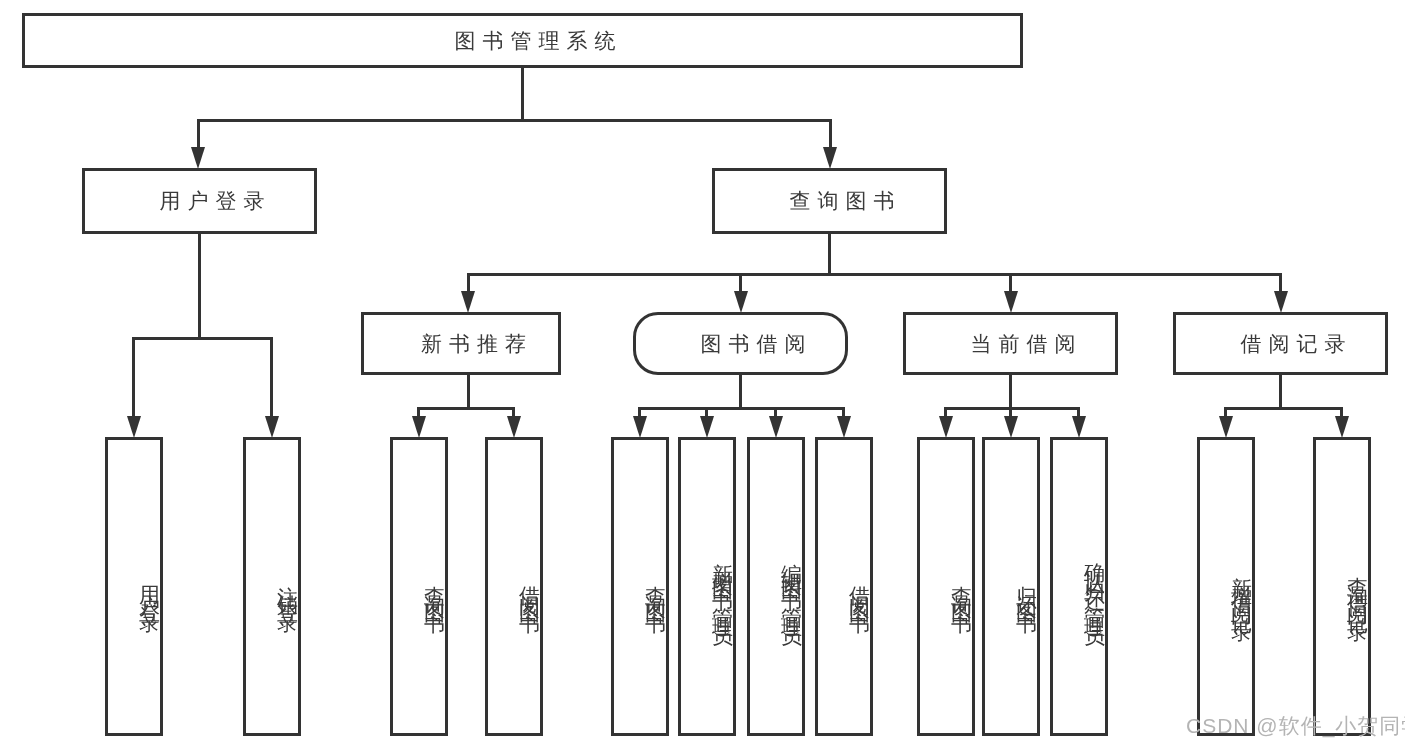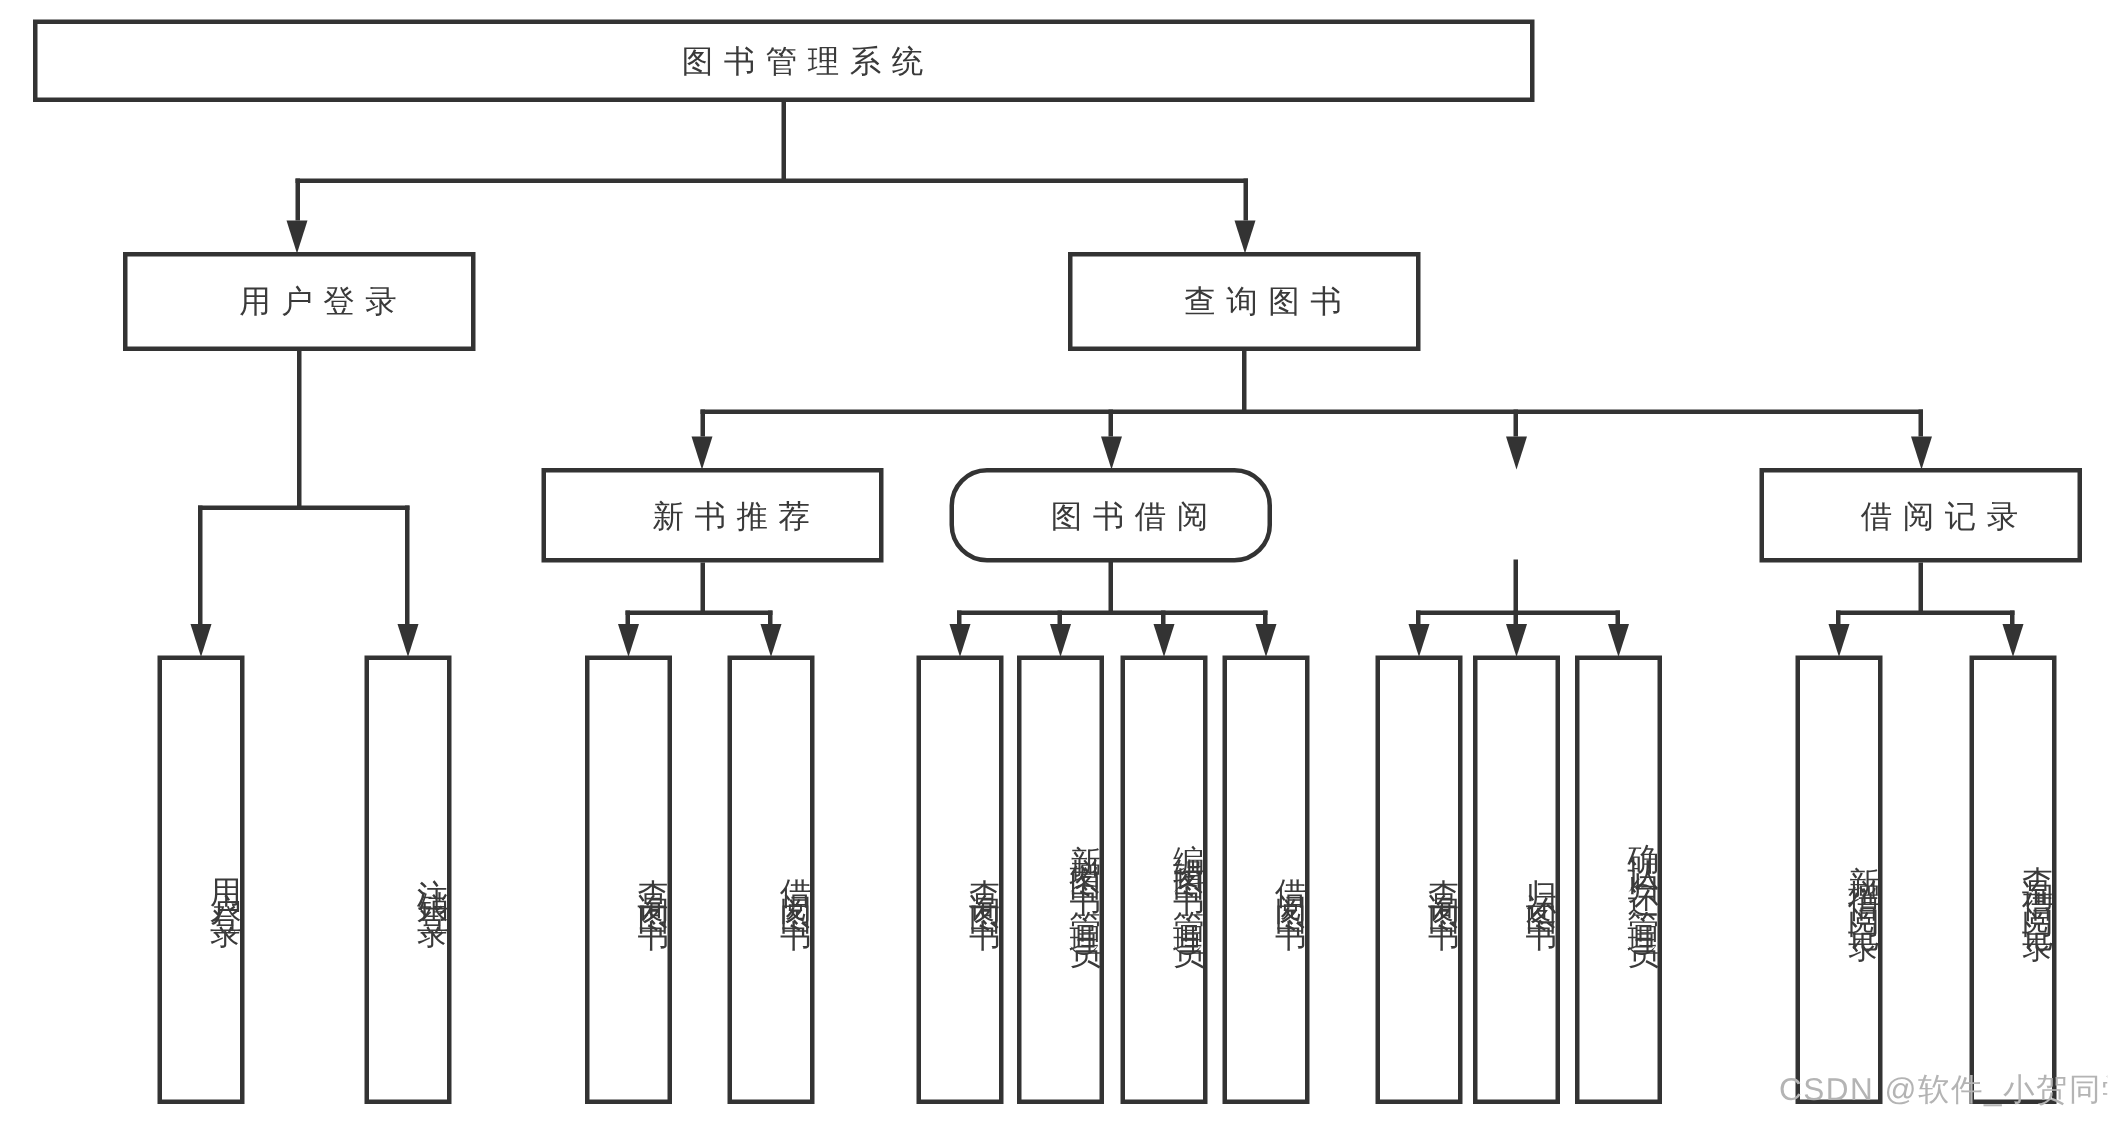--- a/index.html
+++ b/index.html
@@ -37,25 +37,28 @@
     <span class="hlabel">图书管理系统</span>
   </div>
 
   <div class="node" style="left:82px;top:168px;width:235px;height:66px;">
     <span class="hlabel">用户登录</span>
   </div>
   <div class="node" style="left:712px;top:168px;width:235px;height:66px;">
     <span class="hlabel">查询图书</span>
   </div>
 
-  <div class="node" style="left:361px;top:312px;width:228px;height:63px;">
+  <div class="node" style="left:361px;top:312px;width:200px;height:63px;">
     <span class="hlabel">新书推荐</span>
   </div>
   <div class="node" style="left:633px;top:312px;width:215px;height:63px;border-radius:25px;">
     <span class="hlabel">图书借阅</span>
+  </div>
+  <div class="node" style="left:903px;top:312px;width:215px;height:63px;">
+    <span class="hlabel">当前借阅</span>
   </div>
   <div class="node" style="left:1173px;top:312px;width:215px;height:63px;">
     <span class="hlabel">借阅记录</span>
   </div>
 
   <div class="node vbox" style="left:105px;top:437px;width:58px;height:299px;">
     <span class="vlabel">用户登录</span>
   </div>
   <div class="node vbox" style="left:243px;top:437px;width:58px;height:299px;">
     <span class="vlabel">注销登录</span>

